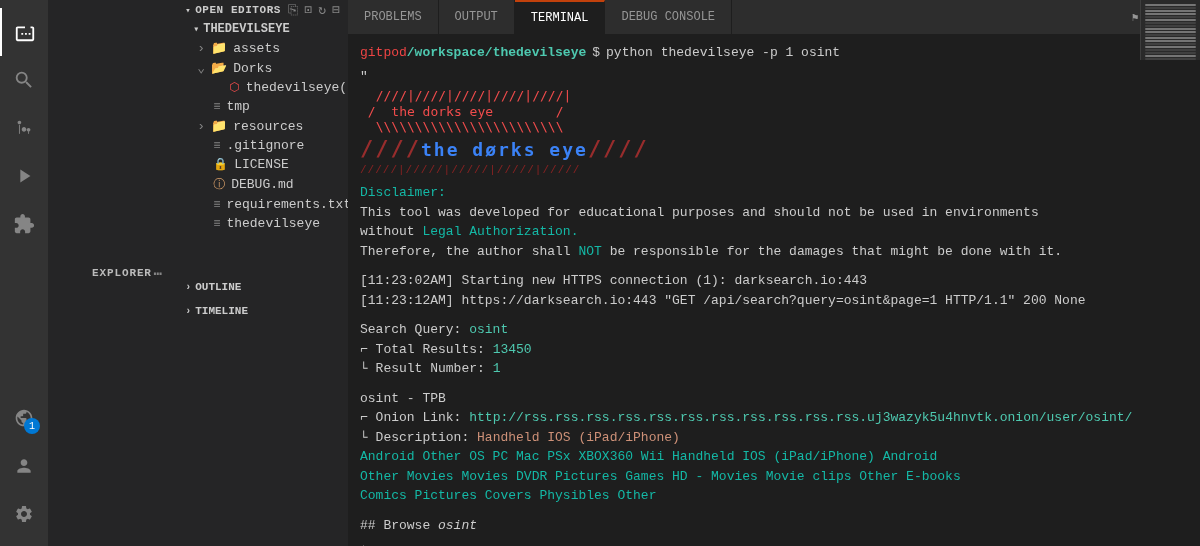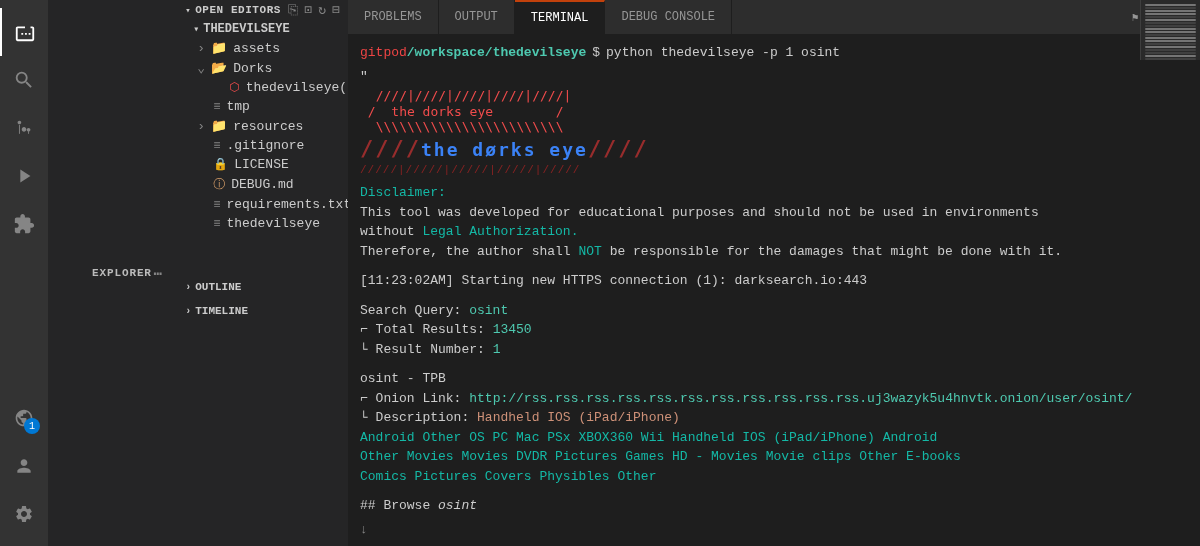--- a/index.html
+++ b/index.html
@@ -464,20 +464,21 @@
 
     <div style="margin-top: 6px;">
       <span class="term-red">Disclaimer:</span><br>
       <span class="term-white">This tool was developed for educational purposes and should not be used in environments</span><br>
       <span class="term-white">without </span><span class="term-red">Legal Authorization.</span><br>
       <span class="term-white">Therefore, the author shall </span><span class="term-red">NOT</span><span class="term-white"> be responsible for the damages that might be done with it.</span>
     </div>
 
     <div style="margin-top: 10px;">
       <div class="term-line">[11:23:02AM] Starting new HTTPS connection (1): darksearch.io:443</div>
+      <div class="term-line">[11:23:12AM] https://darksearch.io:443 "GET /api/search?query=osint&amp;page=1 HTTP/1.1" 200 None</div>
     </div>
 
     <div style="margin-top: 10px;">
       <div>
         <span class="term-white">  Search Query: </span><span class="term-green">osint</span>
       </div>
       <div>
         <span class="term-white">⌐ Total Results: </span><span class="term-green">13450</span>
       </div>
       <div>

